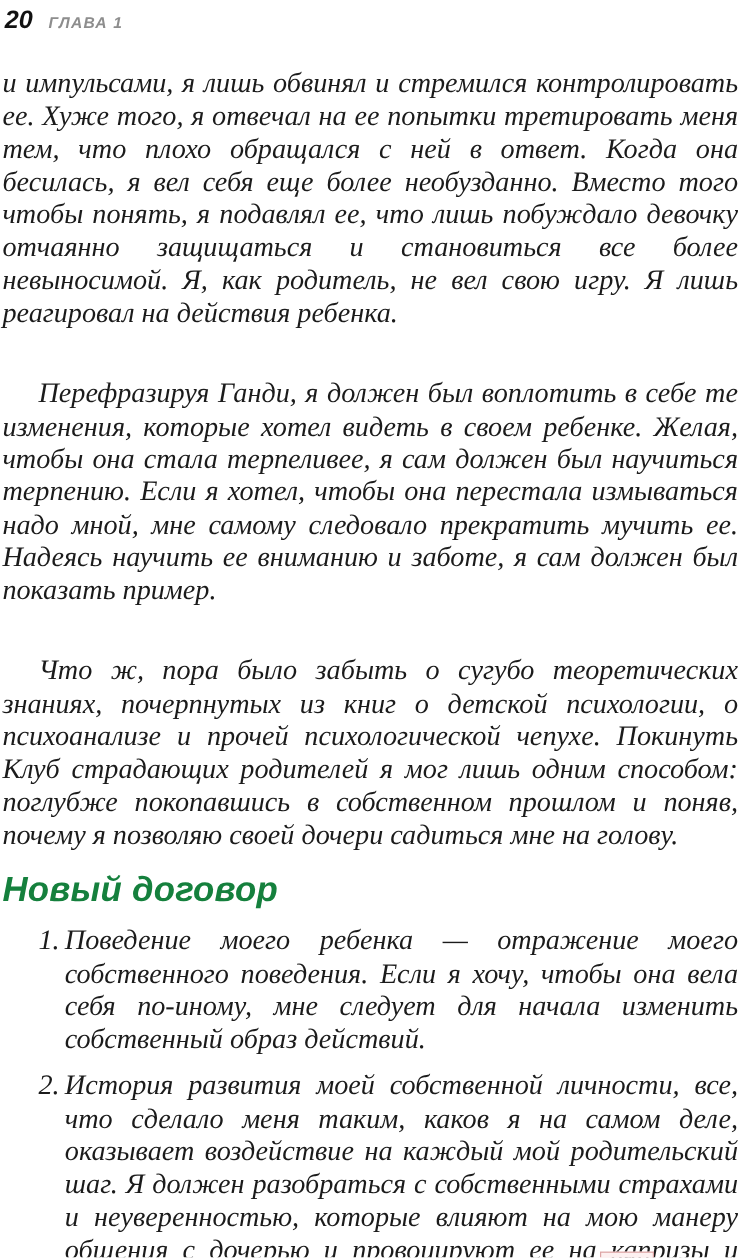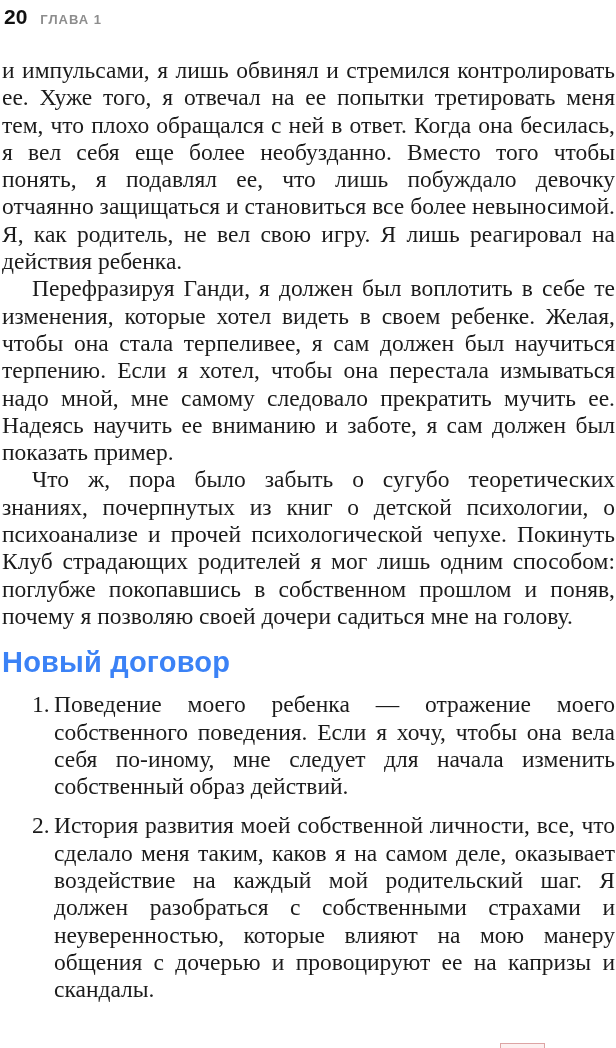--- a/index.html
+++ b/index.html
@@ -5,20 +5,21 @@
   html, body { margin: 0; padding: 0; background: #ffffff; }
   .page {
     position: relative;
     width: 616px;
     height: 1048px;
     margin: 0 auto;
     background: #ffffff;
     overflow: hidden;
     font-family: "Liberation Serif", serif;
     color: #1b1b1b;
+    font-style: italic;
   }
   .running-header {
     display: flex;
     align-items: baseline;
     padding: 6px 2px 0 4px;
     font-family: "Liberation Sans", sans-serif;
   }
   .page-number {
     font-size: 21px;
     font-weight: 700;
@@ -33,28 +34,28 @@
     color: #8d8d8d;
   }
   .content {
     margin-top: 29px;
     padding: 0 1px 0 2px;
     font-size: 23.5px;
     line-height: 27.3px;
     text-align: justify;
   }
   .content p { margin: 0; }
-  p.indent { text-indent: 30px; }
+  p.indent { text-indent: 30px; margin-top: 40px; }
   .section-heading {
     margin: 16px 0 7px 0;
     font-family: "Liberation Sans", sans-serif;
     font-weight: 700;
     font-size: 29px;
     line-height: 32px;
-    color: #3b82f6;
+    color: #15803d;
     text-align: left;
     letter-spacing: 0.2px;
   }
   .numbered-list { margin-top: 13px; }
   .list-item {
     position: relative;
     padding-left: 52px;
     margin-bottom: 12px;
     text-align: justify;
   }

